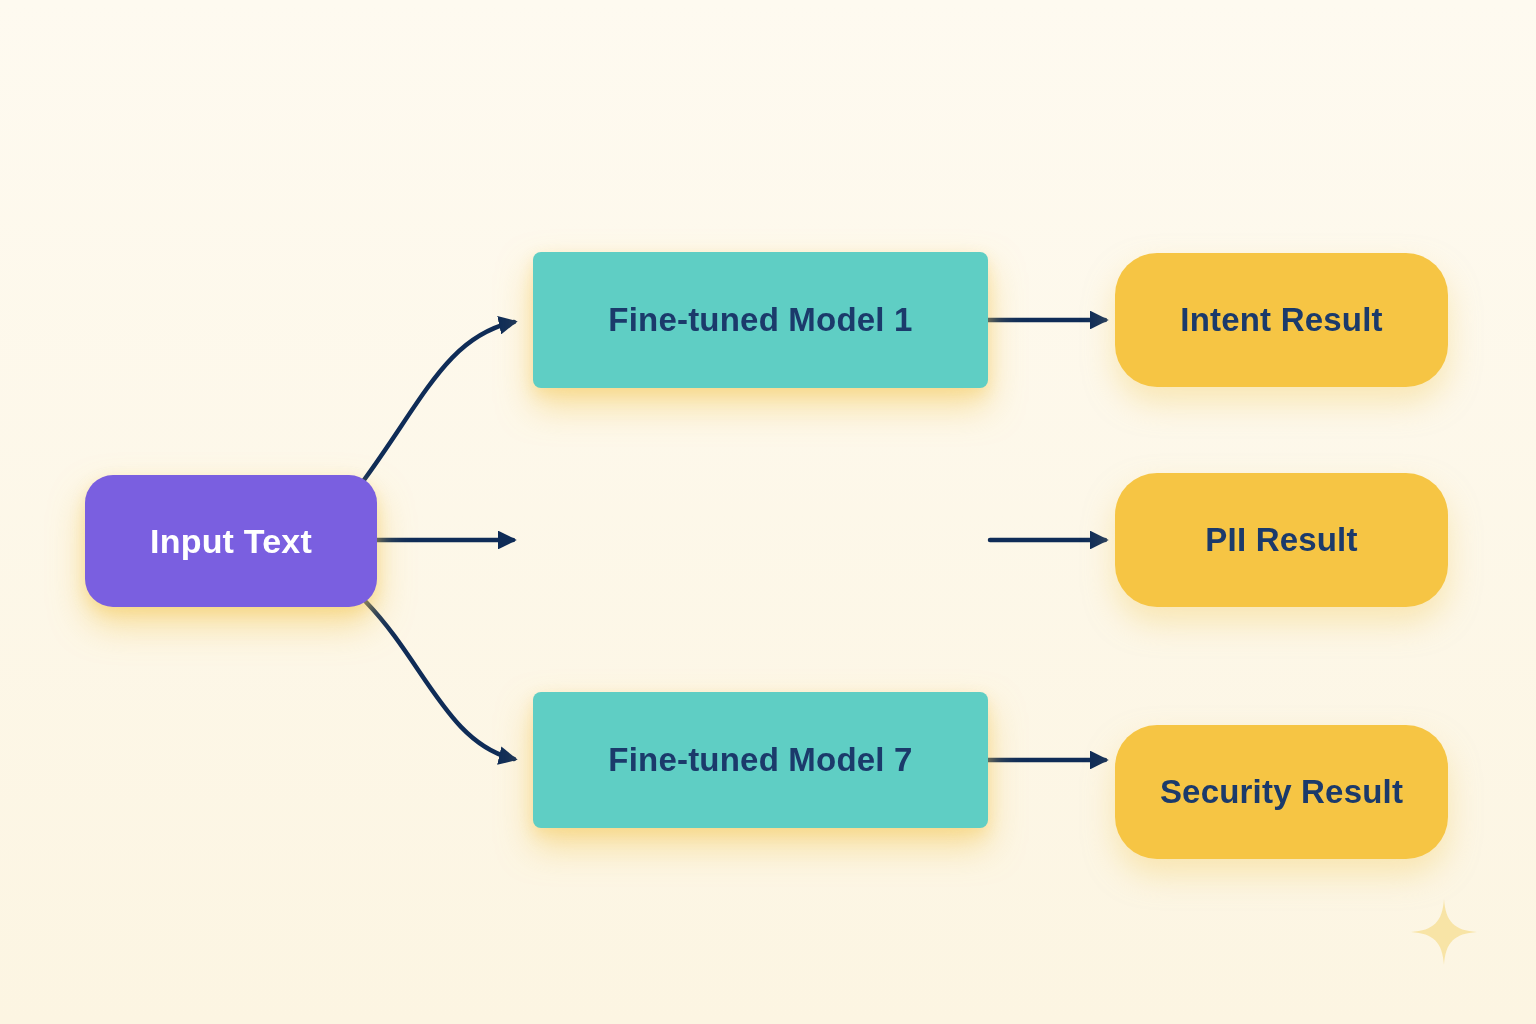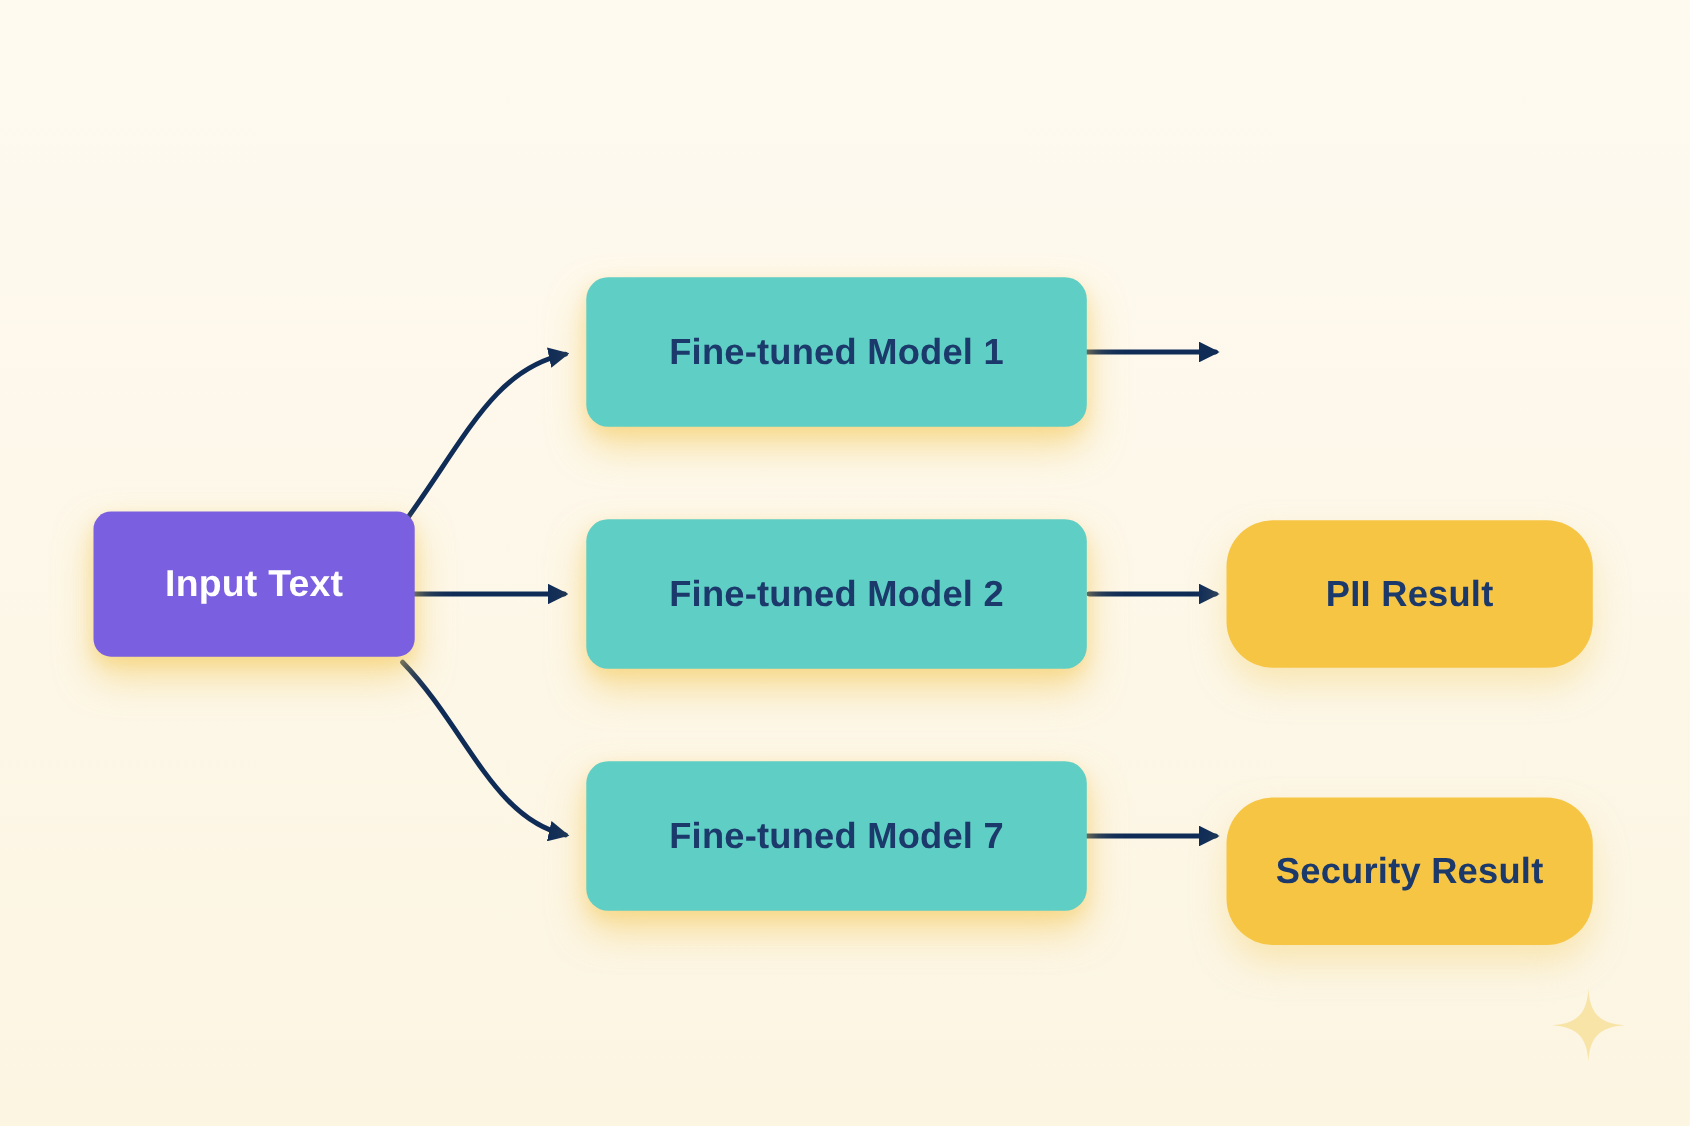--- a/index.html
+++ b/index.html
@@ -36,31 +36,31 @@
     stroke-linecap:round;
   }
   .node{
     position:absolute;
     display:flex;align-items:center;justify-content:center;
     text-align:center;
     font-weight:700;
     letter-spacing:0.2px;
   }
   .node-input{
-    left:85px;top:465px;width:292px;height:132px;
+    left:85px;top:475px;width:292px;height:132px;
     background:var(--input-fill);
-    border-radius:16px;
+    border-radius:28px;
     color:var(--text-light);
     font-size:34px;
     box-shadow:0 18px 34px var(--glow), 0 6px 14px rgba(244,202,92,0.35);
   }
   .node-model{
     left:533px;width:455px;height:136px;
     background:var(--model-fill);
-    border-radius:20px;
+    border-radius:8px;
     color:var(--text-dark);
     font-size:33px;
     box-shadow:0 18px 34px var(--glow), 0 6px 14px rgba(244,202,92,0.3);
   }
   .node-result{
     left:1115px;width:333px;height:134px;
     background:var(--result-fill);
     border-radius:42px;
     color:var(--text-dark);
     font-size:33px;
@@ -94,27 +94,27 @@
     <path class="edge" d="M 988 760 L 1105 760" marker-end="url(#arrowhead)"></path>
   </svg>
 
   <div class="node node-input">
     <span>Input Text</span>
   </div>
 
   <div class="node node-model row1m">
     <span>Fine-tuned Model 1</span>
   </div>
-  <div class="node node-model row2m">
-    <span>Fine-tuned Model 2</span>
-  </div>
   <div class="node node-model row3m">
     <span>Fine-tuned Model 7</span>
   </div>
 
+  <div class="node node-result row1r">
+    <span>Intent Result</span>
+  </div>
   <div class="node node-result row2r">
     <span>PII Result</span>
   </div>
   <div class="node node-result row3r">
     <span>Security Result</span>
   </div>
 
   <svg class="sparkle" viewBox="0 0 64 64" xmlns="http://www.w3.org/2000/svg">
     <path d="M32 0 C33.5 22 42 30.5 64 32 C42 33.5 33.5 42 32 64 C30.5 42 22 33.5 0 32 C22 30.5 30.5 22 32 0 Z"></path>
   </svg>

